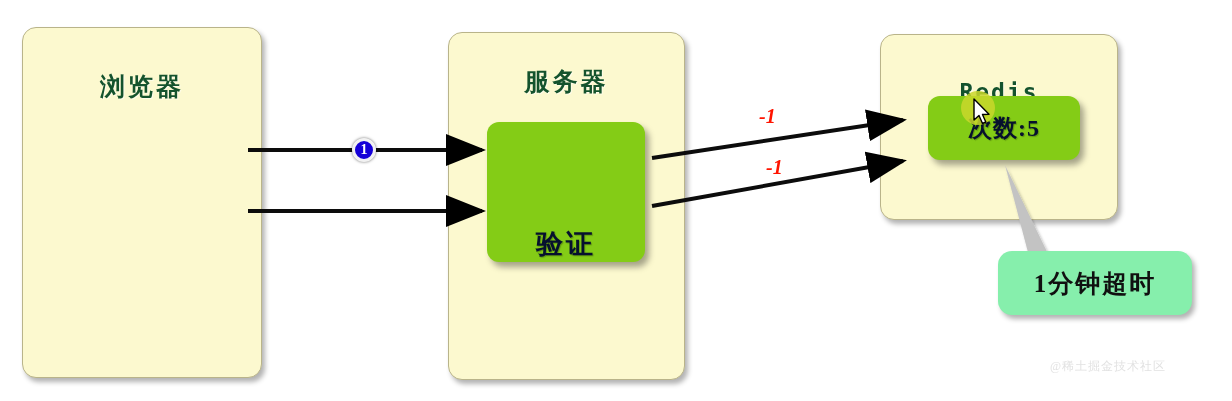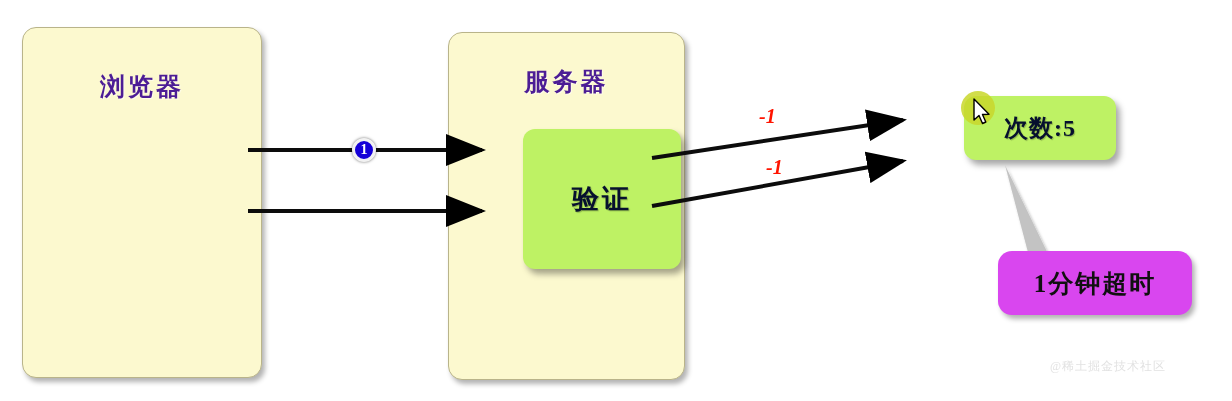--- a/index.html
+++ b/index.html
@@ -24,46 +24,45 @@
     border-radius: 14px;
     box-shadow: 3px 4px 5px rgba(0,0,0,0.30);
     box-sizing: border-box;
   }
   .zone-title {
     position: absolute;
     left: 0;
     right: 0;
     text-align: center;
     font-weight: bold;
-    color: #4c1d95;
+    color: #14532d;
     text-shadow: 1px 1px 0 rgba(255,255,255,0.55);
   }
   .zone-title.cjk {
     font-family: "Liberation Serif", "DejaVu Serif", serif;
     font-size: 25px;
     letter-spacing: 3px;
   }
   .zone-title.mono {
     font-family: "DejaVu Sans Mono", "Liberation Mono", monospace;
     font-size: 23px;
     letter-spacing: 2px;
     font-weight: bold;
   }
 
   
   .bluebox {
     position: absolute;
-    background: #bef264;
+    background: #84cc16;
     border-radius: 12px;
     box-shadow: 4px 5px 6px rgba(0,0,0,0.35);
     display: flex;
     align-items: center;
     justify-content: center;
     box-sizing: border-box;
-    margin-left: 36px;
   }
   .bluebox-label {
     font-family: "Liberation Serif", "DejaVu Serif", serif;
     font-size: 27px;
     font-weight: bold;
     color: #06102e;
     letter-spacing: 3px;
     text-shadow: 1px 1px 1px rgba(0,0,0,0.25);
   }
   .bluebox-label.small {
@@ -107,21 +106,21 @@
     font-weight: bold;
     font-style: italic;
     font-size: 20px;
     text-shadow: 1px 1px 0 rgba(255,255,255,0.85);
     white-space: nowrap;
   }
 
   
   .callout {
     position: absolute;
-    background: #d946ef;
+    background: #86efac;
     border-radius: 14px;
     box-shadow: 3px 4px 5px rgba(0,0,0,0.30);
     display: flex;
     align-items: center;
     justify-content: center;
     box-sizing: border-box;
   }
   .callout-label {
     font-family: "Liberation Serif", "DejaVu Serif", serif;
     font-size: 25px;
@@ -161,22 +160,25 @@
 <div id="stage">
 
   <div class="zone" style="left:22px; top:27px; width:240px; height:351px;">
     <div class="zone-title cjk" style="top:42px;">浏览器</div>
   </div>
 
   <div class="zone" style="left:448px; top:32px; width:237px; height:348px;">
     <div class="zone-title cjk" style="top:32px;">服务器</div>
   </div>
 
-
-  <div class="bluebox" style="left:487px; top:129px; width:158px; height:140px;">
+  <div class="zone" style="left:880px; top:34px; width:238px; height:186px;">
+    <div class="zone-title mono" style="top:44px;">Redis</div>
+  </div>
+
+  <div class="bluebox" style="left:487px; top:122px; width:158px; height:140px;align-items:flex-end;">
     <span class="bluebox-label">验证</span>
   </div>
 
   <div class="bluebox" style="left:928px; top:96px; width:152px; height:64px;">
     <span class="bluebox-label small">次数:5</span>
   </div>
 
   <svg id="arrows" viewBox="0 0 1232 401" width="1232" height="401">
     <defs>
       <marker id="head" markerWidth="10" markerHeight="8" refX="9" refY="4" orient="auto" markerUnits="strokeWidth">

